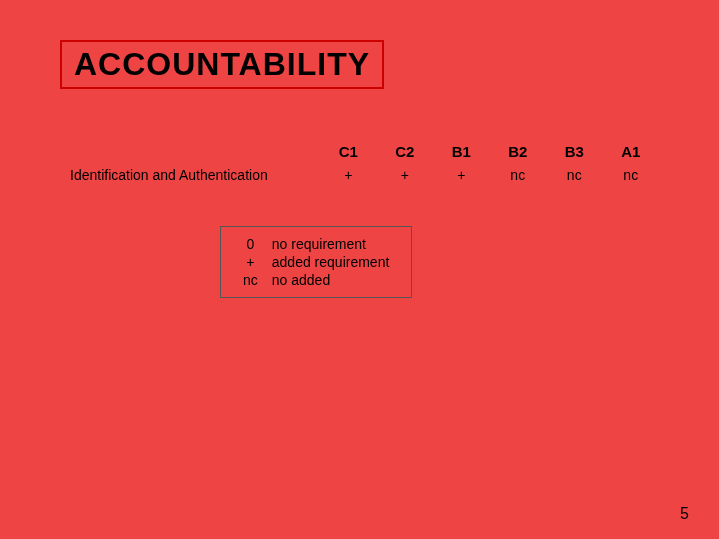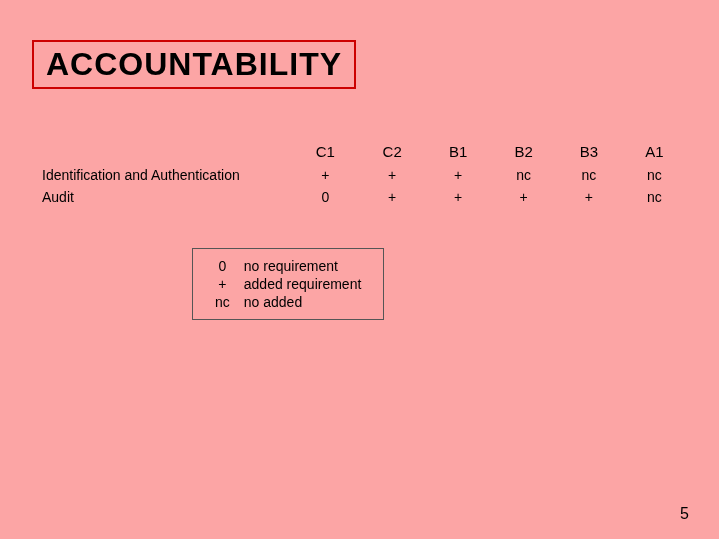--- a/index.html
+++ b/index.html
@@ -13,23 +13,23 @@
       font-family: Arial, Helvetica, sans-serif;
       width: 719px;
       height: 539px;
       position: relative;
       overflow: hidden;
     }
 
     .slide-container {
       width: 719px;
       height: 539px;
-      background: #fca5a5;
+      background: #ef4444;
       position: relative;
-      padding: 40px 32px;
+      padding: 40px 60px;
     }
 
     .title-box {
       display: inline-block;
       border: 2px solid #cc0000;
       padding: 4px 12px;
       margin-bottom: 50px;
     }
 
     .title-text {
@@ -39,21 +39,21 @@
       letter-spacing: 1px;
     }
 
     .main-table {
       width: 100%;
       border-collapse: collapse;
       margin-left: 0;
     }
 
     .header-row th {
-      font-weight: normal;
+      font-weight: bold;
       font-size: 15px;
       text-align: center;
       padding: 4px 10px;
       color: #000;
     }
 
     .header-row th:first-child {
       text-align: left;
       width: 260px;
     }
@@ -128,29 +128,20 @@
     <tbody id="table-body">
     <tr class="data-row">
           <td>Identification and Authentication</td>
           <td>+</td>
           <td>+</td>
           <td>+</td>
           <td>nc</td>
           <td>nc</td>
           <td>nc</td>
         </tr>
-        <tr class="data-row">
-          <td>Audit</td>
-          <td>0</td>
-          <td>+</td>
-          <td>+</td>
-          <td>+</td>
-          <td>+</td>
-          <td>nc</td>
-        </tr>
       </tbody>
   </table>
 
   <div class="legend-box">
     <table class="legend-table">
       <tbody id="legend-body">
       <tr>
             <td>0</td>
             <td>no requirement</td>
           </tr>

